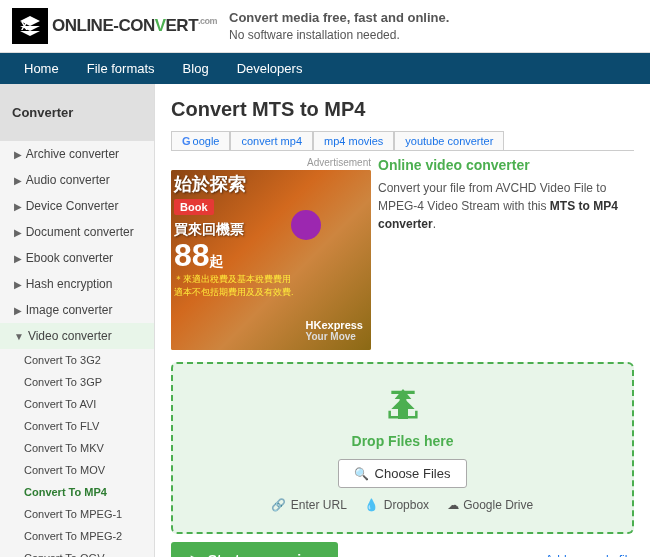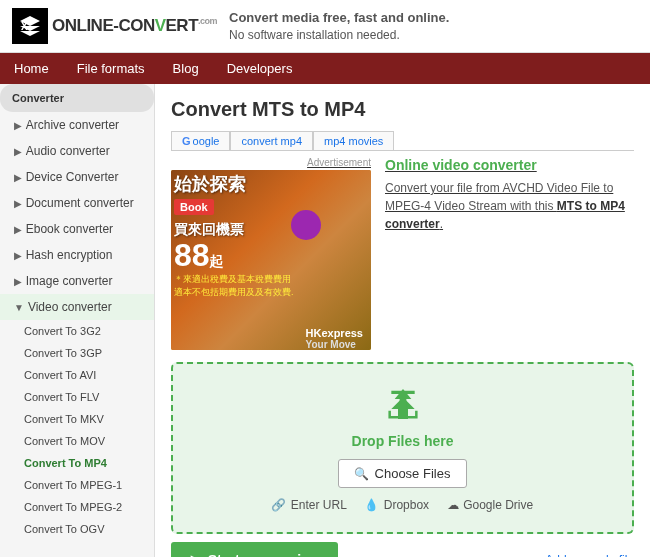--- a/index.html
+++ b/index.html
@@ -7,53 +7,53 @@
 
     
     .header { background: #fff; border-bottom: 1px solid #ddd; padding: 8px 12px; display: flex; align-items: center; gap: 12px; }
     .logo-box { display: flex; align-items: center; gap: 4px; }
     .logo-icon { width: 36px; height: 36px; background: #000; display: flex; align-items: center; justify-content: center; }
     .logo-icon svg { width: 24px; height: 24px; fill: white; }
     .header-tagline { font-size: 12px; color: #555; line-height: 1.4; }
     .header-tagline strong { font-weight: bold; font-size: 13px; }
 
     
-    .nav { background: #7f1d1d; padding: 0 0; display: flex; gap: 0; }
+    .nav { background: #0c4a6e; padding: 0 10px; display: flex; gap: 0; }
     .nav-item { color: white; padding: 8px 14px; font-size: 13px; cursor: pointer; text-decoration: none; display: block; }
 
     
     .layout { display: flex; min-height: 460px; }
 
     
     .sidebar { width: 155px; min-width: 155px; background: #f5f5f5; border-right: 1px solid #ddd; padding: 0; }
-    .sidebar-title { background: #e0e0e0; padding: 8px 12px; font-weight: bold; font-size: 11px; color: #333; border-radius: 13px; }
+    .sidebar-title { background: #e0e0e0; padding: 21px 12px; font-weight: bold; font-size: 13px; color: #333; }
     .sidebar-item { padding: 6px 12px 6px 14px; font-size: 12px; color: #444; cursor: pointer; display: flex; align-items: center; gap: 4px; }
     .sidebar-item .arrow { font-size: 10px; color: #666; }
     .sidebar-subitem { padding: 5px 12px 5px 24px; font-size: 11px; color: #444; cursor: pointer; }
     .sidebar-subitem.active-sub { color: #2e7d32; font-weight: bold; }
     .sidebar-section { background: #e8f5e9; }
 
     
     .main { flex: 1; padding: 14px 16px; }
     .page-title { font-size: 20px; font-weight: bold; color: #333; margin-bottom: 10px; }
 
     
     .ad-tabs { display: flex; gap: 0; margin-bottom: 6px; border-bottom: 1px solid #ccc; }
     .ad-tab { font-size: 11px; color: #1a73e8; padding: 3px 10px; border: 1px solid #ccc; border-bottom: none; background: #f9f9f9; cursor: pointer; display: flex; align-items: center; gap: 3px; }
     .ad-tab:first-child { display: flex; align-items: center; gap: 2px; }
 
     
-    .content-area { display: flex; gap: 14px; margin-bottom: 12px; text-decoration: underline; }
+    .content-area { display: flex; gap: 7px; margin-bottom: 12px; }
     .ad-block { width: 200px; min-width: 200px; height: 180px; background: #c8860a; overflow: hidden; position: relative; border-radius: 2px; }
     .ad-img-placeholder { width: 100%; height: 100%; background: linear-gradient(135deg, #8B4513 0%, #D2691E 40%, #CD853F 60%, #8B6914 100%); display: flex; align-items: center; justify-content: center; position: relative; overflow: hidden; }
     .ad-text-overlay { position: absolute; top: 0; left: 0; right: 0; bottom: 0; padding: 3px; }
     .ad-chinese-text { font-size: 18px; color: white; font-weight: bold; line-height: 1.3; text-shadow: 1px 1px 2px rgba(0,0,0,0.5); }
     .ad-book { background: #e53935; color: white; font-size: 11px; font-weight: bold; padding: 2px 6px; border-radius: 2px; display: inline-block; margin: 3px 0; }
     .ad-number { font-size: 32px; font-weight: bold; color: white; line-height: 1; }
-    .ad-brand { position: absolute; bottom: 0; right: 8px; color: white; font-size: 11px; font-weight: bold; margin-left: 8px; }
+    .ad-brand { position: absolute; bottom: 8px; right: 8px; color: white; font-size: 11px; font-weight: bold; margin-left: 8px; }
     .ad-brand-sub { font-size: 10px; color: #ddd; }
     .ad-circle { width: 30px; height: 30px; background: #9c27b0; border-radius: 50%; position: absolute; top: 40px; right: 50px; }
 
     
     .info-box { flex: 1; }
     .info-title { font-size: 14px; font-weight: bold; color: #4caf50; margin-bottom: 6px; }
     .info-text { font-size: 12px; color: #555; line-height: 1.5; }
     .info-text strong { font-weight: bold; color: #333; }
 
     
@@ -155,20 +155,21 @@
   <div class="main">
     <div class="page-title">Convert MTS to MP4</div>
 
     <div class="ad-tabs">
       <div class="ad-tab">
         <span style="color:#4285f4;font-weight:bold;font-size:11px;">G</span>
         <span>oogle</span>
       </div>
       <div class="ad-tab">convert mp4</div>
       <div class="ad-tab">mp4 movies</div>
+      <div class="ad-tab">youtube converter</div>
     </div>
 
     <div class="content-area">
 
       <div style="position:relative;">
         <div class="advertisement-label">Advertisement</div>
         <div class="ad-block">
           <div class="ad-img-placeholder">
 
             <div class="ad-text-overlay">

